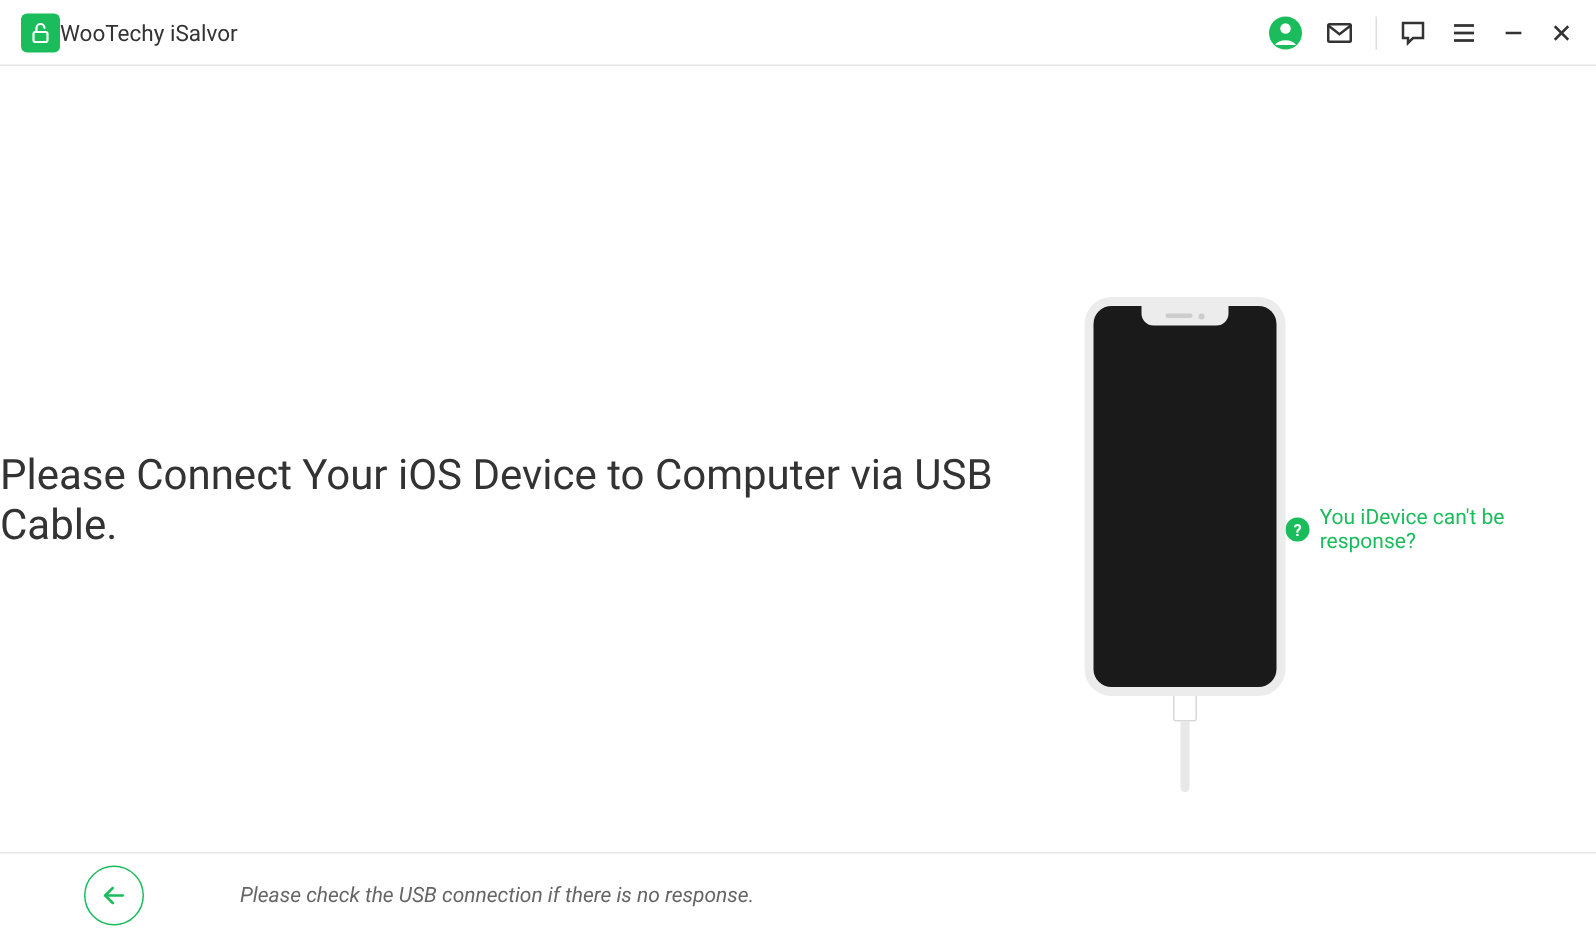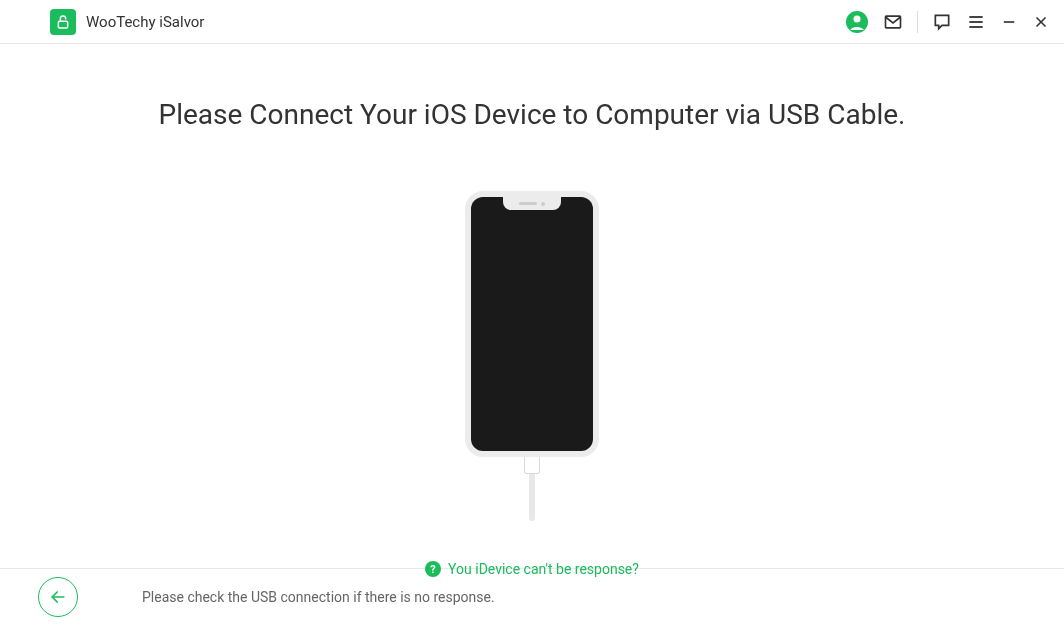--- a/index.html
+++ b/index.html
@@ -19,22 +19,20 @@
       height: 44px;
       display: flex;
       align-items: center;
       justify-content: space-between;
       padding: 0 14px;
       border-bottom: 1px solid #e8e8e8;
     }
     .header-left {
       display: flex;
       align-items: center;
-      gap: 10px;
-      margin-left: 36px;
     }
     .app-logo {
       width: 26px;
       height: 26px;
       background: #1abc5b;
       border-radius: 4px;
       display: flex;
       align-items: center;
       justify-content: center;
     }
@@ -55,21 +53,21 @@
       cursor: pointer;
     }
     .divider-v {
       width: 1px;
       height: 22px;
       background: #ddd;
     }
     .main {
       height: 524px;
       display: flex;
-      flex-direction: column;
+      flex-direction: row;
       align-items: center;
       padding-top: 54px;
     }
     .instruction-title {
       font-size: 28px;
       color: #333;
       font-weight: 400;
     }
     .phone-container {
       margin-top: 60px;
@@ -154,22 +152,23 @@
       align-items: center;
       justify-content: center;
       font-size: 11px;
       font-weight: bold;
     }
     .footer {
       height: 56px;
       border-top: 1px solid #e8e8e8;
       display: flex;
       align-items: center;
-      padding-left: 38px;
+      padding-left: 56px;
       gap: 64px;
+      font-style: italic;
     }
     .back-button {
       width: 40px;
       height: 40px;
       border: 1.5px solid #1abc5b;
       border-radius: 50%;
       display: flex;
       align-items: center;
       justify-content: center;
       cursor: pointer;

